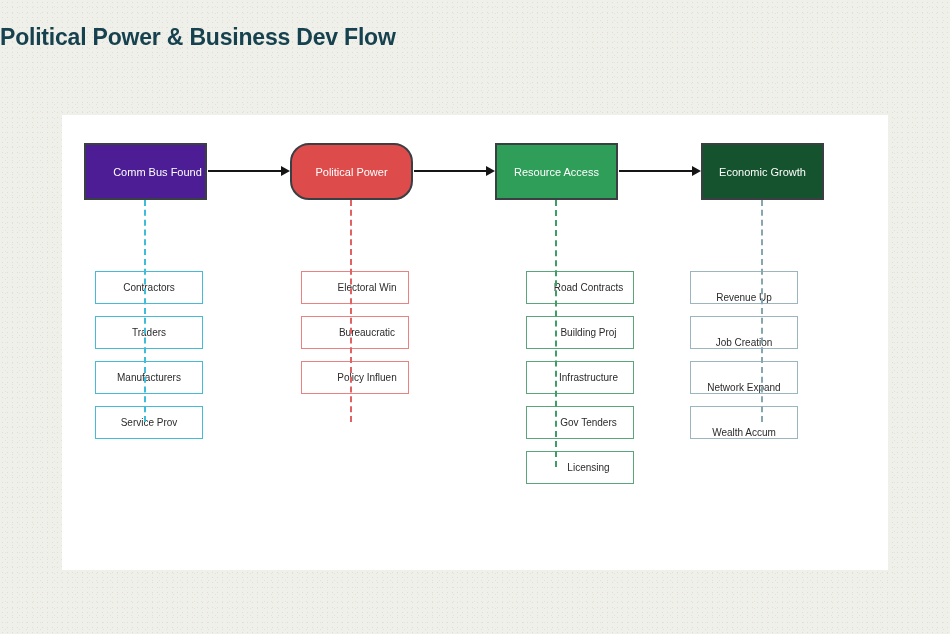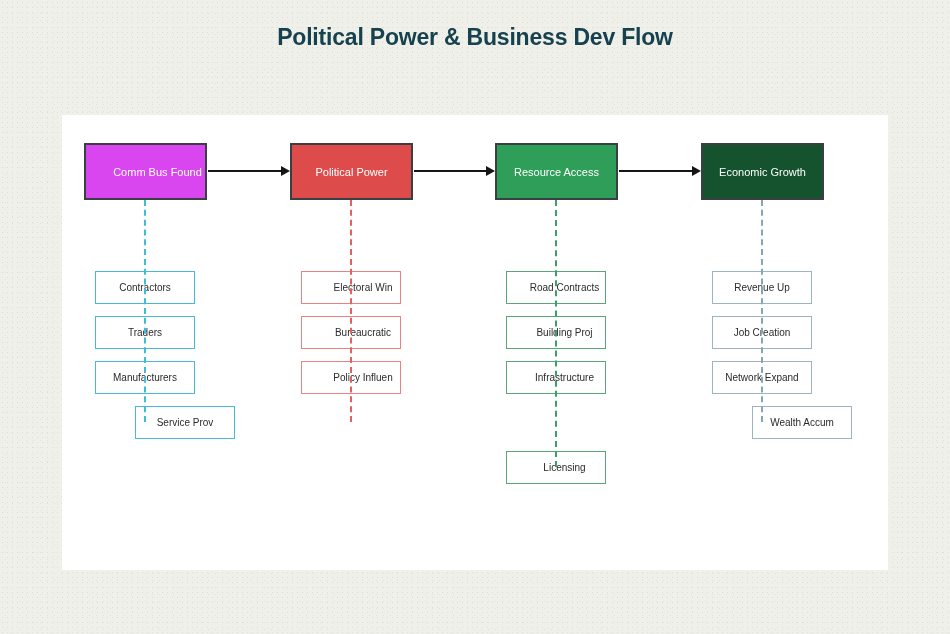--- a/index.html
+++ b/index.html
@@ -6,70 +6,70 @@
   body{
     width:950px;height:634px;position:relative;overflow:hidden;
     font-family:"Liberation Sans","DejaVu Sans",sans-serif;
     background-color:#f0f0ea;
     background-image:radial-gradient(#e2dcd4 0.55px, transparent 0.7px),
                      radial-gradient(#dfe4da 0.5px, transparent 0.65px);
     background-size:5px 5px,7px 7px;
     background-position:0 0,2px 3px;
   }
   .title{
-    position:absolute;left:0;top:24px;width:950px;text-align:center;
+    position:absolute;left:0;top:24px;width:950px;text-align:left;
     font-size:23px;font-weight:bold;color:#16414e;letter-spacing:-0.2px;
   }
   .canvas{
     position:absolute;left:62px;top:115px;width:826px;height:455px;
     background:#ffffff;
   }
   
   .stage{
     position:absolute;top:28px;width:123px;height:57px;
     border:2px solid #3a3f44;box-sizing:border-box;
     display:flex;align-items:center;justify-content:center;
     font-size:11px;color:#ffffff;z-index:2;
   }
   .stage span{position:relative;z-index:3;}
-  .s1{left:22px;background:#d946ef;padding-left:24px;}
-  .s2{left:228px;background:#dd4b4b;}
+  .s1{left:22px;background:#4c1d95;padding-left:24px;}
+  .s2{left:228px;background:#dd4b4b;border-radius:19px;}
   .s3{left:433px;background:#2f9e58;text-align:center;}
   .s4{left:639px;background:#14532d;}
   
   .arrow{position:absolute;top:55px;height:2px;background:#151515;z-index:1;}
   .arrow::after{
     content:"";position:absolute;right:-9px;top:-4px;width:0;height:0;
     border-left:9px solid #151515;border-top:5px solid transparent;border-bottom:5px solid transparent;
   }
   .a1{left:146px;width:73px;}
   .a2{left:352px;width:72px;}
   .a3{left:557px;width:73px;}
   
   .vline{position:absolute;width:0;border-left:2px dashed;z-index:2;top:85px;}
   .v1{left:82px;height:222px;border-color:#3fbcd8;}
   .v2{left:288px;height:222px;border-color:#e06262;}
   .v3{left:493px;height:267px;border-color:#3d9e66;}
   .v4{left:699px;height:222px;border-color:#86a6b2;}
   
   .mini{
-    position:absolute;width:100px;height:33px;box-sizing:border-box;
+    position:absolute;width:108px;height:33px;box-sizing:border-box;
     background:#ffffff;border:1.5px solid;z-index:1;
     display:flex;align-items:center;justify-content:center;
     font-size:10px;color:#2b2b2b;
   }
   .mini span{position:relative;z-index:3;}
   .c1{left:33px;border-color:#47bad8;}
   .c2{left:239px;border-color:#ea8282;padding-left:24px;}
-  .c3{left:444px;border-color:#5aa57a;padding-left:17px;}
-  .c4{left:650px;border-color:#9db5bf;}
+  .c3{left:464px;border-color:#5aa57a;padding-left:17px;}
+  .c4{left:628px;border-color:#9db5bf;align-items:flex-end;}
   .r1{top:156px;}
   .r2{top:201px;}
   .r3{top:246px;}
-  .r4{top:291px;margin-left:40px;}
+  .r4{top:291px;}
   .r5{top:336px;}
 </style>
 </head>
 <body>
 
 <div class="title">Political Power &amp; Business Dev Flow</div>
 
 <div class="canvas">
 
   <div class="stage s1">
@@ -119,20 +119,23 @@
 
   <div class="mini c3 r1">
     <span>Road Contracts</span>
   </div>
   <div class="mini c3 r2">
     <span>Building Proj</span>
   </div>
   <div class="mini c3 r3">
     <span>Infrastructure</span>
   </div>
+  <div class="mini c3 r4">
+    <span>Gov Tenders</span>
+  </div>
   <div class="mini c3 r5">
     <span>Licensing</span>
   </div>
 
   <div class="mini c4 r1">
     <span>Revenue Up</span>
   </div>
   <div class="mini c4 r2">
     <span>Job Creation</span>
   </div>

